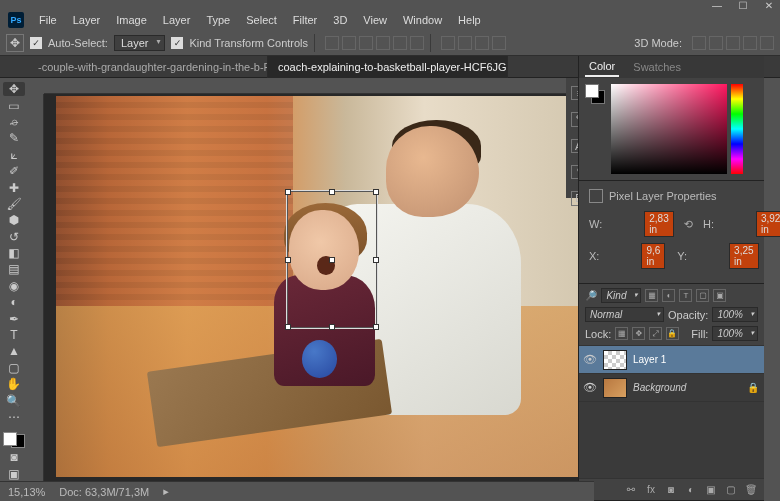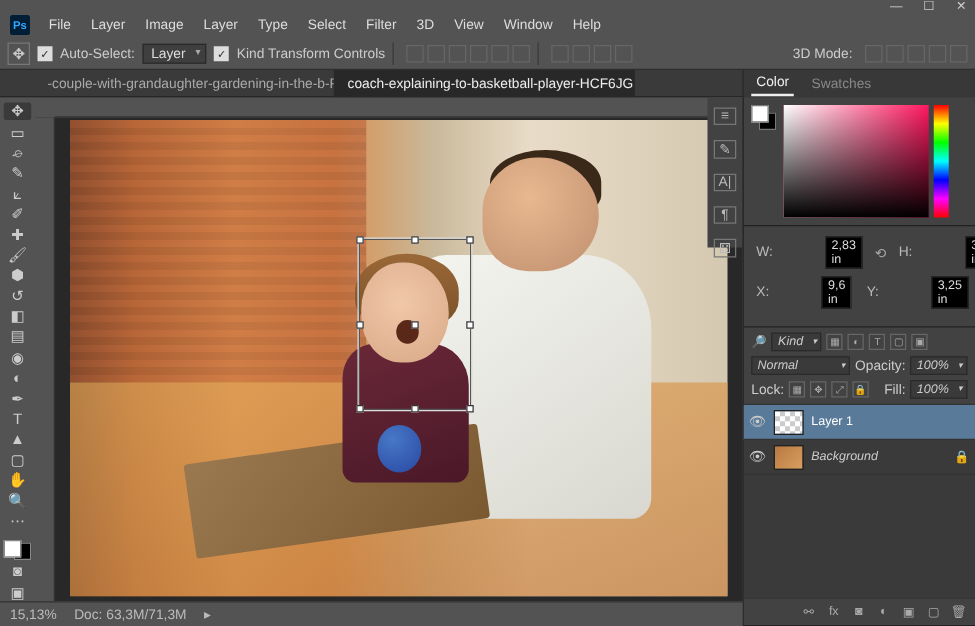--- a/index.html
+++ b/index.html
@@ -47,41 +47,41 @@
 .h-bl{bottom:-3px;left:-3px}.h-bm{bottom:-3px;left:calc(50% - 3px)}.h-br{bottom:-3px;right:-3px}
 .h-ct{top:calc(50% - 3px);left:calc(50% - 3px)}
 .toolbar { position:absolute; top:78px; left:0; width:28px; bottom:20px; background:#535353; display:flex; flex-direction:column; align-items:center; padding-top:4px; gap:2px; }
 .tool { width:22px; height:20px; display:flex; align-items:center; justify-content:center; color:#ccc; font-size:12px; border-radius:2px; }
 .tool.sel { background:#3a3a3a; }
 .swatches { width:22px; height:22px; position:relative; margin-top:6px; }
 .sw-fg { position:absolute; top:0; left:0; width:14px; height:14px; background:#fff; border:1px solid #888; }
 .sw-bg { position:absolute; bottom:0; right:0; width:14px; height:14px; background:#000; border:1px solid #888; }
 .right-strip { position:absolute; top:78px; right:186px; width:28px; background:#424242; display:flex; flex-direction:column; align-items:center; padding-top:8px; gap:12px; }
 .strip-icon { width:18px; height:18px; border:1px solid #777; color:#bbb; display:flex; align-items:center; justify-content:center; font-size:11px; }
-.panels { position:absolute; top:56px; right:0; width:186px; bottom:0; background:#424242; display:flex; flex-direction:column; border-left:1px solid #222; }
+.panels { position:absolute; top:56px; right:16px; width:186px; bottom:0; background:#424242; display:flex; flex-direction:column; border-left:1px solid #222; }
 .panel { border-bottom:1px solid #222; }
 .panel-tabs { height:22px; background:#383838; display:flex; align-items:center; padding-left:6px; gap:10px; }
 .ptab { color:#888; padding:3px 4px; }
 .ptab.active { color:#eee; border-bottom:2px solid #eee; }
 .color-body { padding:6px; display:flex; gap:6px; }
 .color-sw { width:20px; height:20px; position:relative; }
 .c-fg { position:absolute; top:0; left:0; width:14px; height:14px; background:#fff; border:1px solid #777; }
 .c-bg { position:absolute; bottom:0; right:0; width:14px; height:14px; background:#000; border:1px solid #777; }
 .picker-wrap { display:flex; gap:4px; }
 .color-picker { width:116px; height:90px; background:
   linear-gradient(0deg,#000,transparent),
   linear-gradient(90deg,#fff,transparent),
   linear-gradient(90deg,#ff1760,#ff1760); }
 .hue { width:12px; height:90px; background:linear-gradient(#f00,#ff0,#0f0,#0ff,#00f,#f0f,#f00); }
 .props-body { padding:8px 10px; }
 .prop-head { display:flex; align-items:center; gap:6px; color:#bbb; margin-bottom:8px; }
 .prop-icon { width:14px; height:14px; border:1px solid #888; }
 .prop-row { display:flex; align-items:center; gap:6px; margin-bottom:6px; color:#bbb; }
 .prop-row label { width:16px; }
-.prop-input { background:#000000; border:1px solid #2a2a2a; padding:1px 4px; width:48px; color:#ddd; font-size:10px;margin-left:36px; }
+.prop-input { background:#c2410c; border:1px solid #2a2a2a; padding:1px 4px; width:48px; color:#ddd; font-size:10px;margin-left:36px; }
 .link-icon { font-size:11px; color:#aaa; padding:0 4px; }
 .layers-controls { padding:4px 6px; display:flex; flex-direction:column; gap:4px; border-bottom:1px solid #333; }
 .lc-row { display:flex; align-items:center; gap:4px; }
 .sm-drop { background:#3a3a3a; border:1px solid #2a2a2a; padding:1px 4px; font-size:10px; color:#ccc; position:relative; padding-right:14px;font-style:italic; }
 .sm-drop::after { content:"▾"; position:absolute; right:3px; font-size:7px; top:2px; }
 .mini-icon { width:13px; height:13px; border:1px solid #666; font-size:8px; display:flex; align-items:center; justify-content:center; color:#aaa; }
 .layer-list { background:#3a3a3a; }
 .layer-row { display:flex; align-items:center; height:28px; padding:0 4px; gap:6px; border-bottom:1px solid #333; }
 .layer-row.sel { background:#5a7a9a; color:#fff; }
 .eye { width:14px; font-size:11px; color:#ccc; }
@@ -254,20 +254,24 @@
       </div>
       <div class="picker-wrap">
         <div class="color-picker"></div>
         <div class="hue"></div>
       </div>
     </div>
   </div>
 
   <div class="panel">
     <div class="props-body">
+      <div class="prop-head">
+        <div class="prop-icon"></div>
+        <span>Pixel Layer Properties</span>
+      </div>
       <div class="prop-row">
         <label>W:</label>
         <span class="prop-input">2,83 in</span>
         <span class="link-icon">⟲</span>
         <label>H:</label>
         <span class="prop-input">3,92 in</span>
       </div>
       <div class="prop-row">
         <label>X:</label>
         <span class="prop-input">9,6 in</span>

